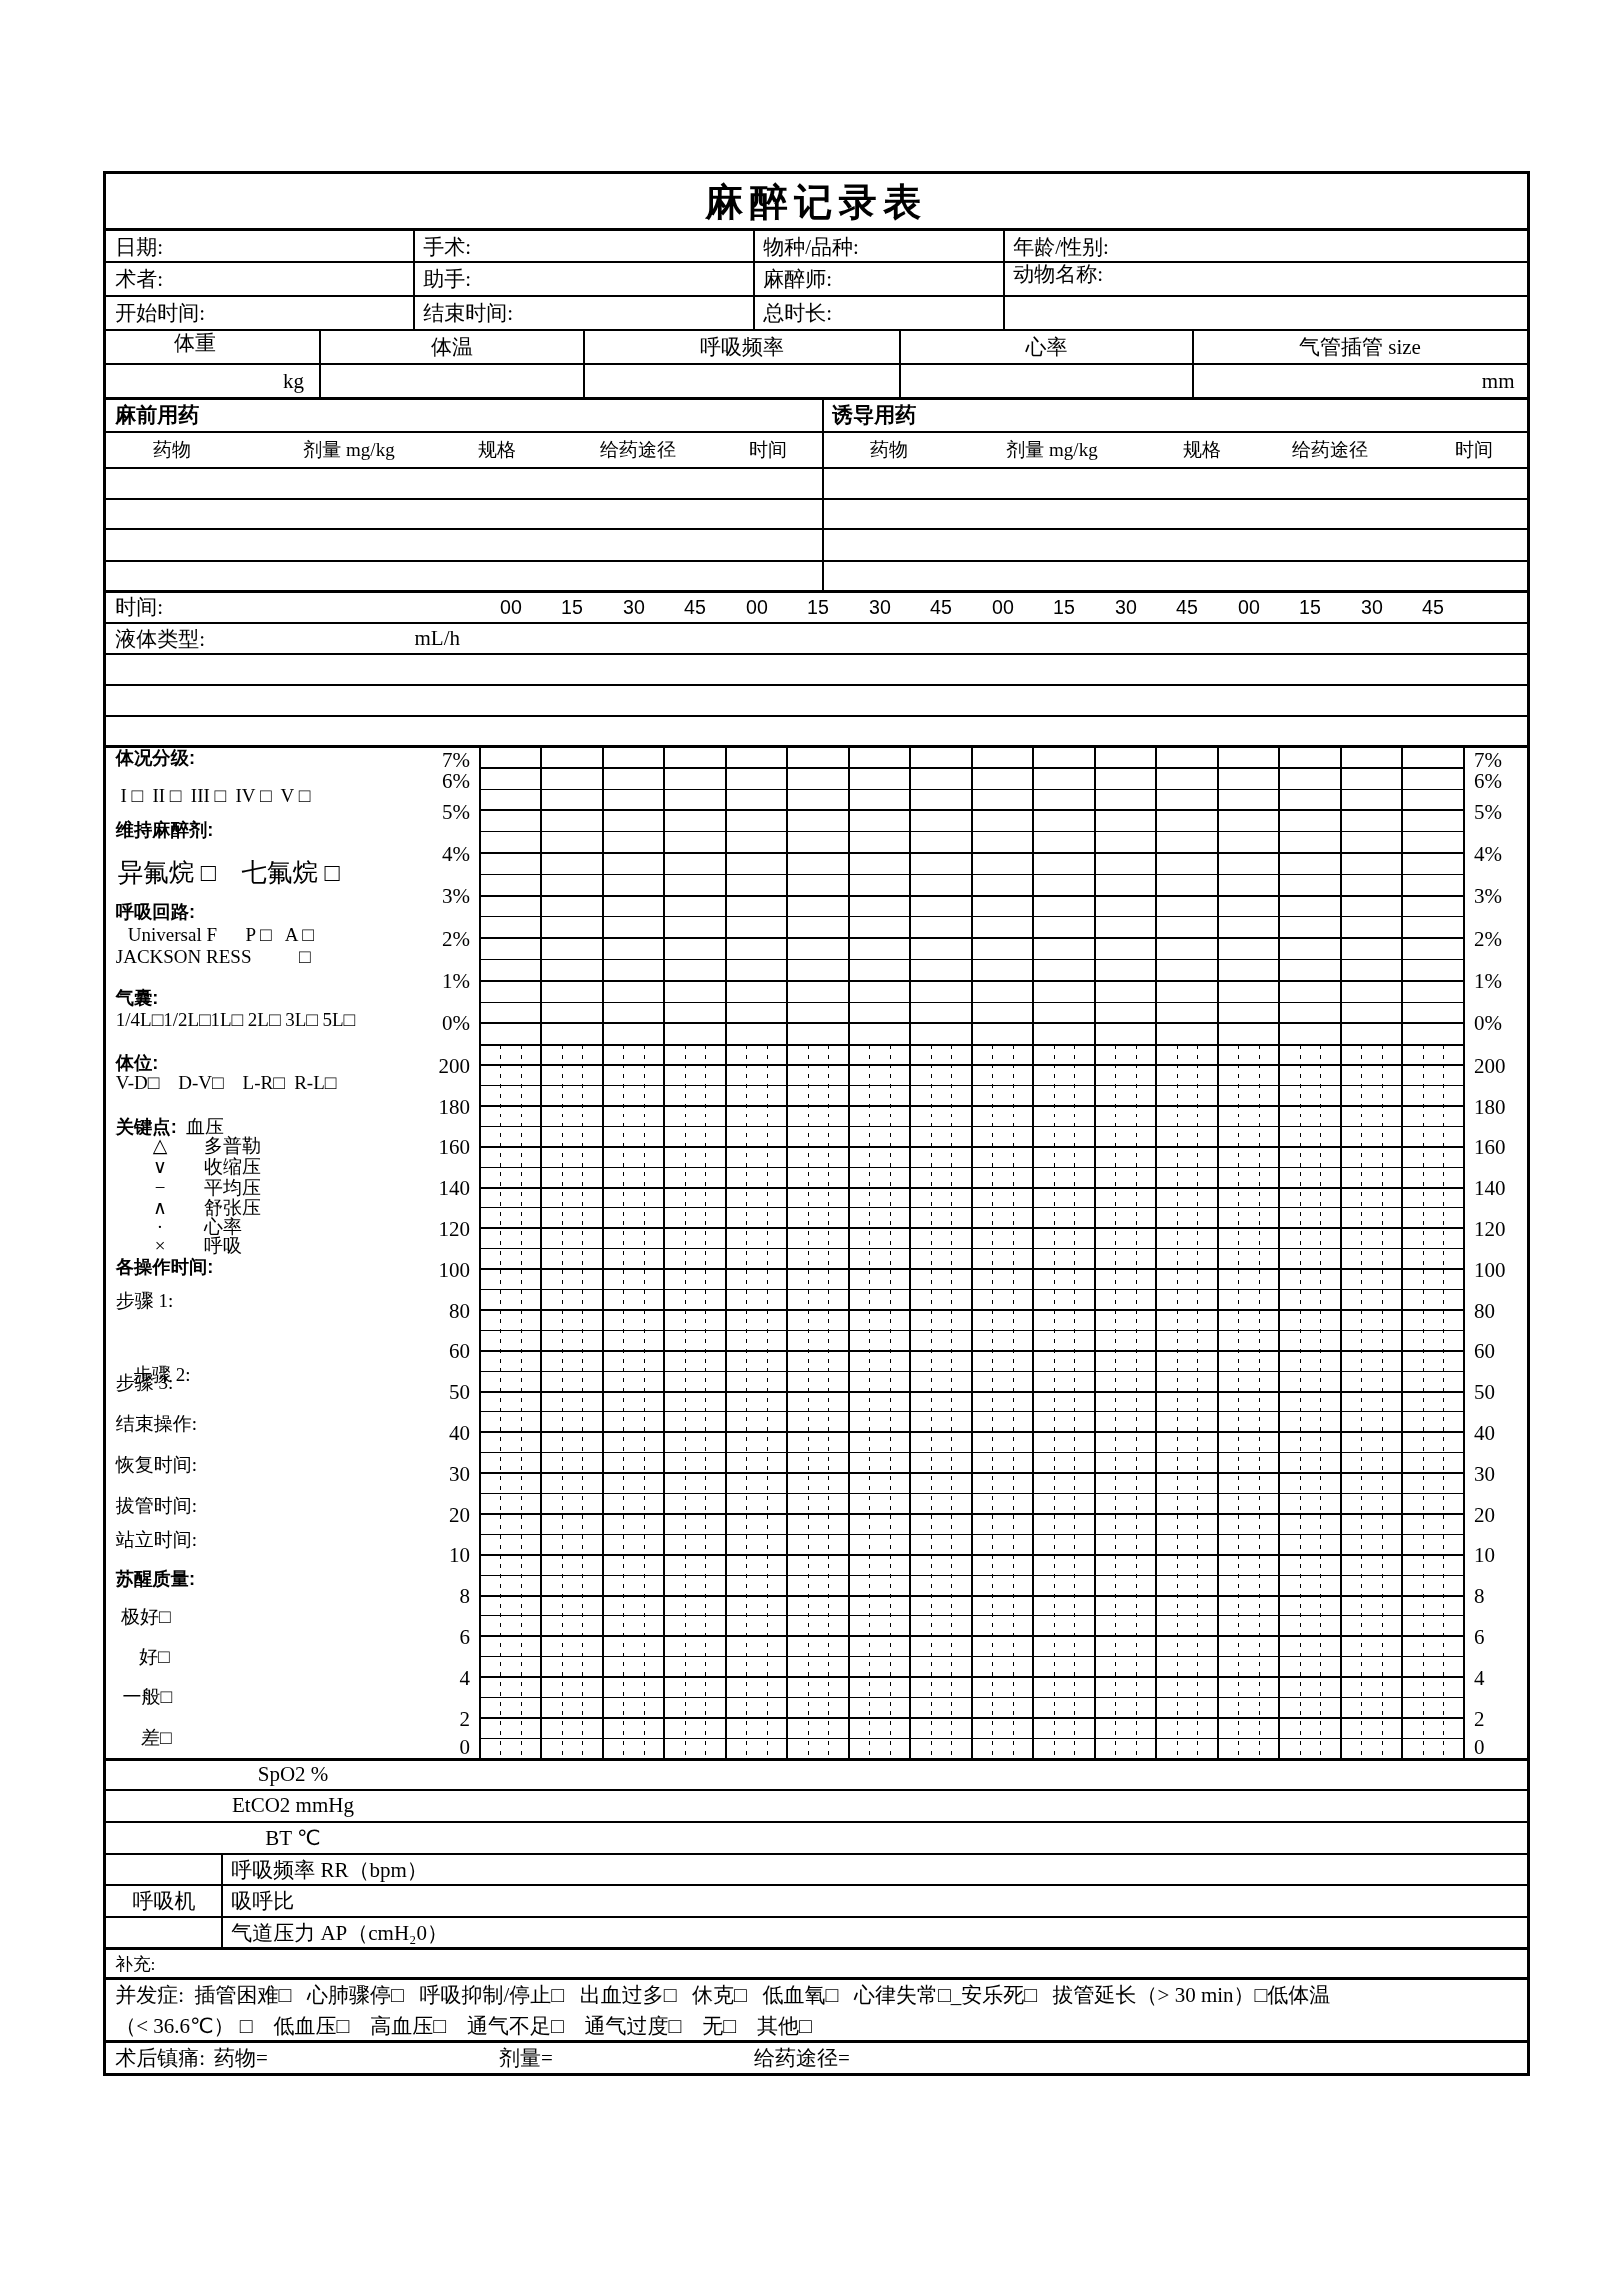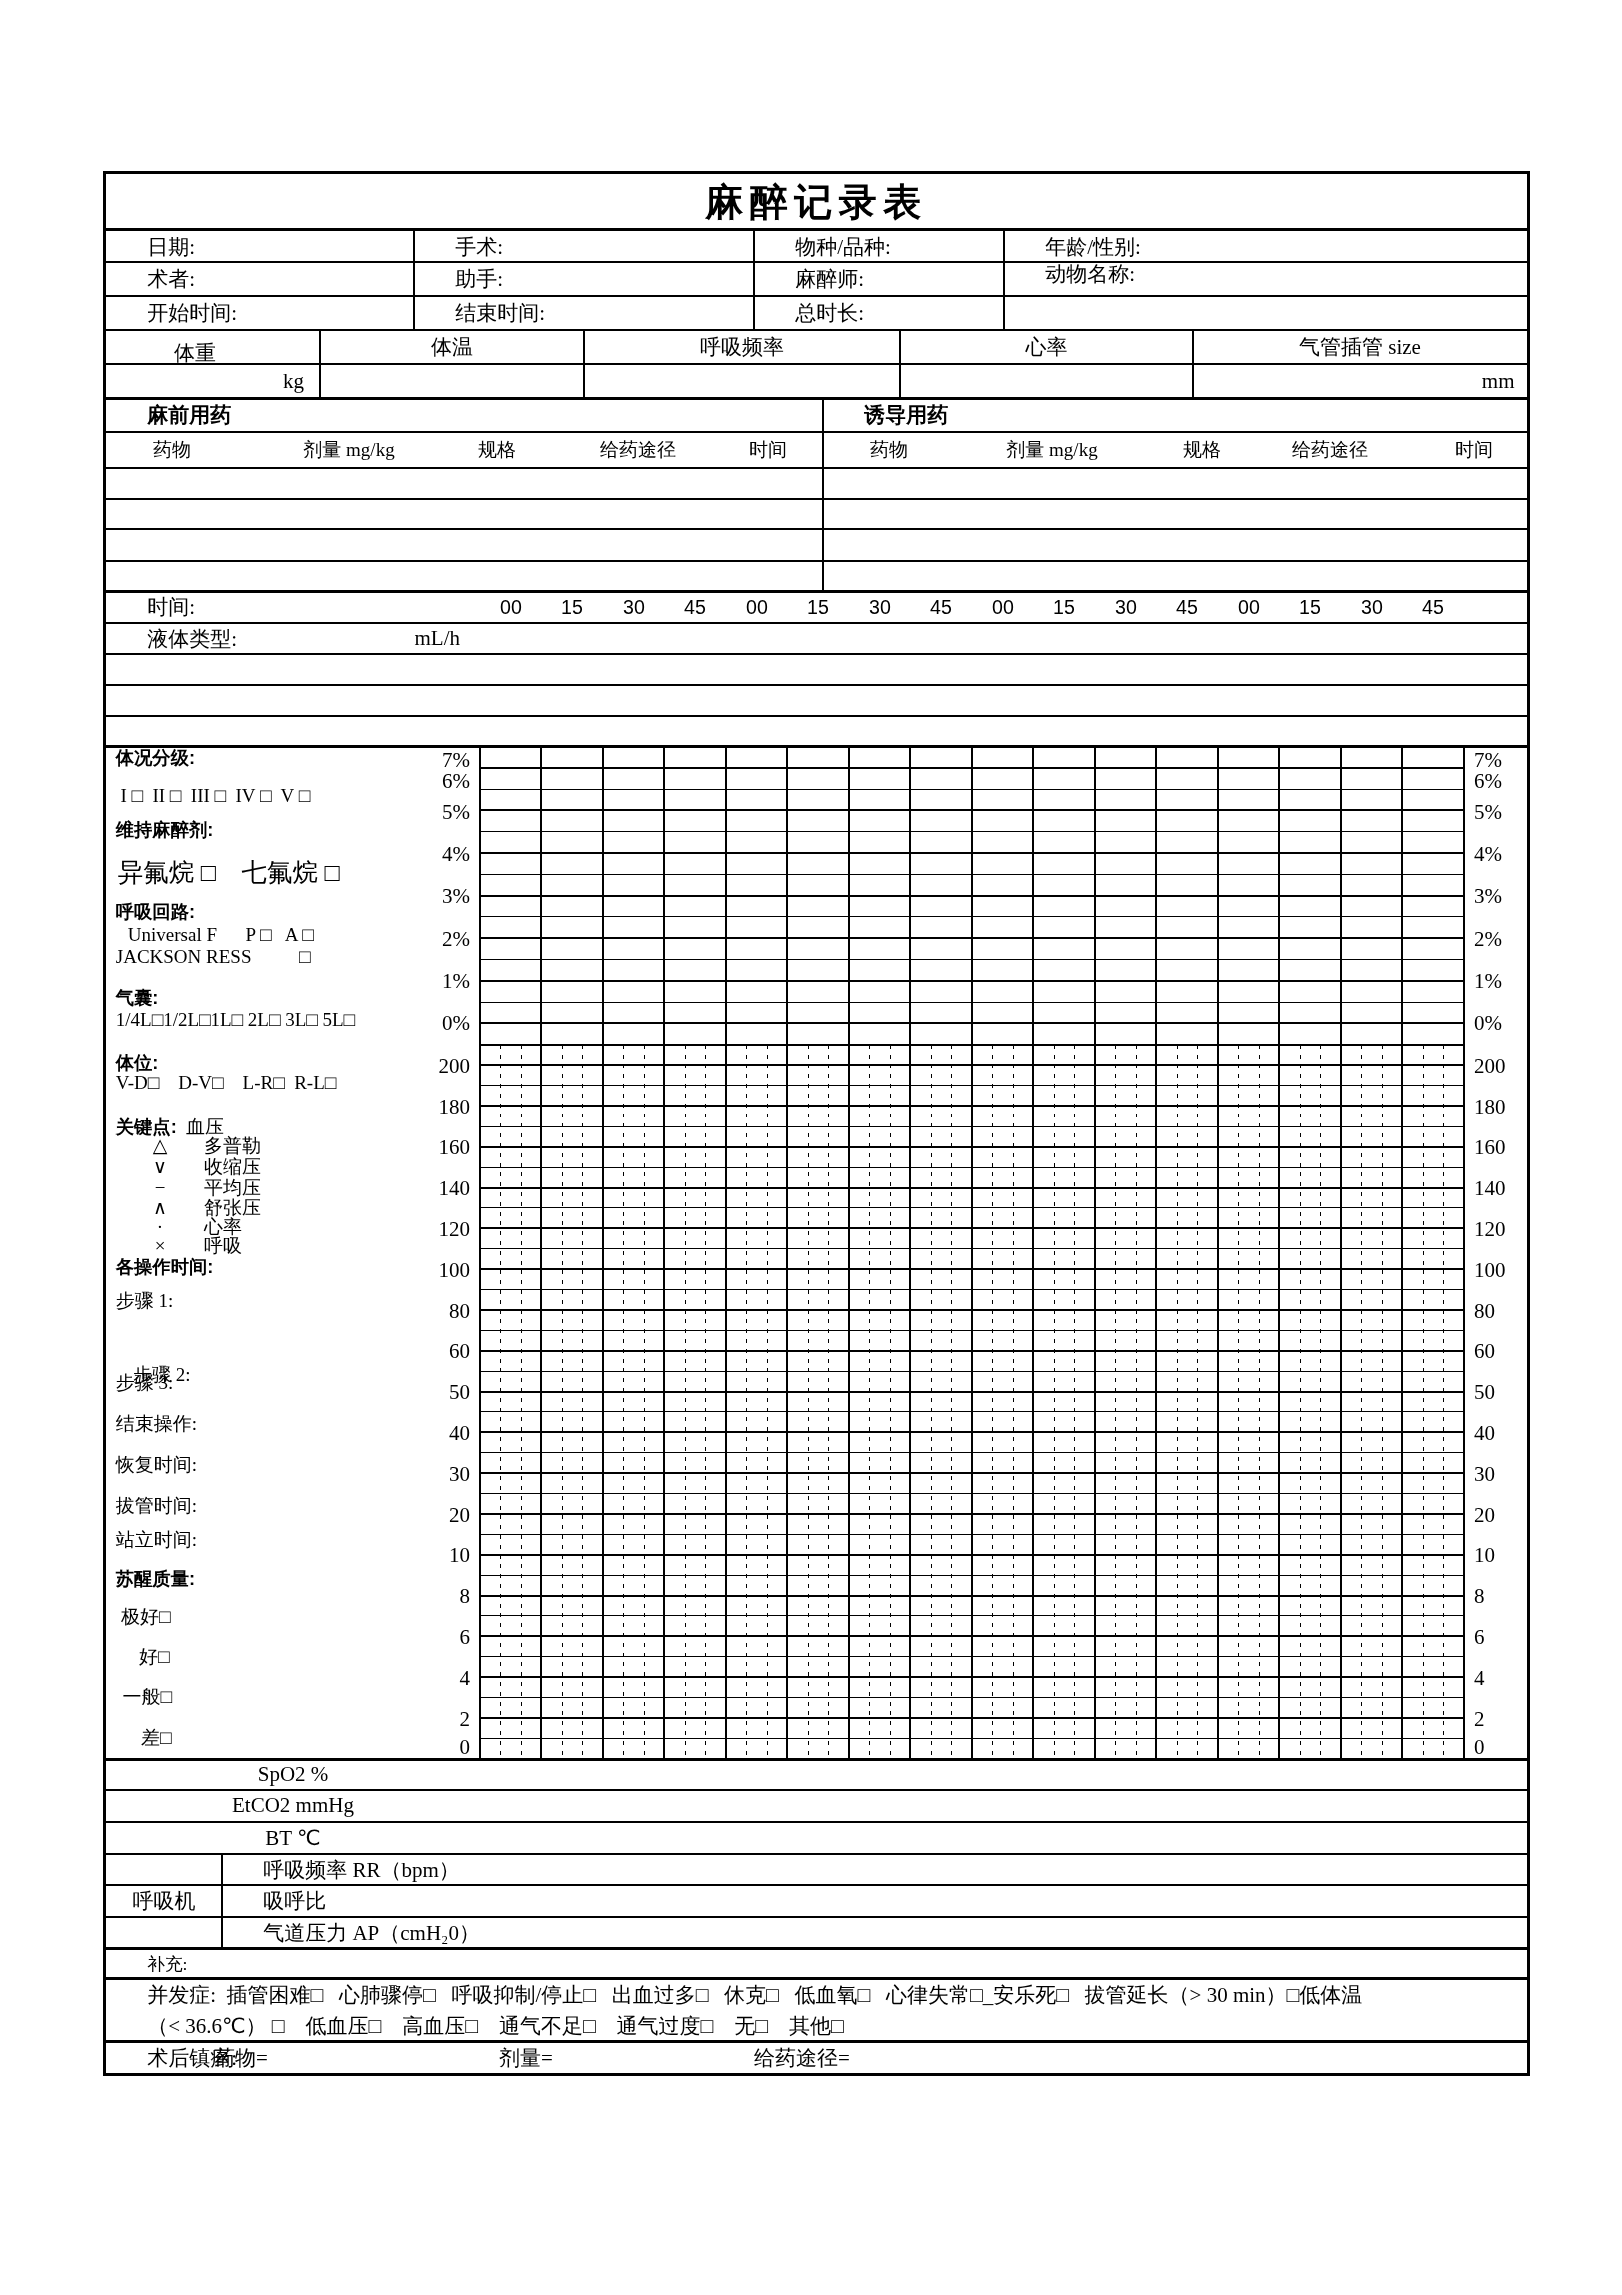--- a/index.html
+++ b/index.html
@@ -4,21 +4,21 @@
 <style>
   html,body{margin:0;padding:0;background:#ffffff;}
   .page{position:relative;width:1623px;height:2295px;background:#fff;overflow:hidden;
         font-family:"Liberation Serif","DejaVu Sans",serif;color:#000;}
   #form{position:absolute;left:103px;top:171px;width:1421px;height:1899px;
         border:3.3px solid #000;box-sizing:content-box;background:#fff;}
   .ser{font-family:"Liberation Serif","DejaVu Sans",serif;}
   .san{font-family:"Liberation Sans","DejaVu Sans",sans-serif;}
   .bold{font-weight:bold;}
   .cell{position:absolute;display:flex;align-items:center;font-size:21px;box-sizing:border-box;}
-  .padl{padding-left:9.2px;margin-left:32px;}
+  .padl{padding-left:9.2px;}
   .ctr{justify-content:center;}
   .rt{justify-content:flex-end;padding-left:37px;}
   .hline{position:absolute;background:#000;left:0;}
   .vline{position:absolute;background:#000;top:0;}
   .dash{position:absolute;width:1.3px;
         background-image:repeating-linear-gradient(180deg,#000 0 3.9px,transparent 3.9px 9.8px);}
   .colgrid{position:absolute;left:374px;width:986px;
         background-image:repeating-linear-gradient(90deg,#000 0 2px,transparent 2px 62px);}
   .title{position:absolute;left:0;top:0;width:1421px;height:56px;display:flex;align-items:center;
         justify-content:center;font-size:38px;font-weight:bold;letter-spacing:6.5px;}
@@ -42,21 +42,21 @@
       <div class="cell ser padl" style="left: 648px; top: 56px; width: 250px; height: 33px;">物种/品种:</div>
       <div class="cell ser padl" style="left: 898px; top: 56px; width: 523px; height: 33px;">年龄/性别:</div>
       <div class="cell ser padl" style="left: 0px; top: 88px; width: 308px; height: 33px;">术者:</div>
       <div class="cell ser padl" style="left: 308px; top: 88px; width: 341px; height: 33px;">助手:</div>
       <div class="cell ser padl" style="left: 648px; top: 88px; width: 250px; height: 33px;">麻醉师:</div>
       <div class="cell ser padl" style="left: 898px; top: 88px; width: 523px; height: 23px;">动物名称:</div>
       <div class="cell ser padl" style="left: 0px; top: 122px; width: 308px; height: 34px;">开始时间:</div>
       <div class="cell ser padl" style="left: 308px; top: 122px; width: 341px; height: 34px;">结束时间:</div>
       <div class="cell ser padl" style="left: 648px; top: 122px; width: 250px; height: 34px;">总时长:</div>
       <div class="cell ser padl" style="left: 898px; top: 122px; width: 523px; height: 34px;"></div>
-      <div class="cell ser ctr" style="left: 0px; top: 162px; width: 178px; height: 34px;">体重</div>
+      <div class="cell ser ctr" style="left: 0px; top: 152px; width: 178px; height: 34px;">体重</div>
       <div class="cell ser ctr" style="left: 214px; top: 156px; width: 264px; height: 34px;">体温</div>
       <div class="cell ser ctr" style="left: 478px; top: 156px; width: 316px; height: 34px;">呼吸频率</div>
       <div class="cell ser ctr" style="left: 794px; top: 156px; width: 293px; height: 34px;">心率</div>
       <div class="cell ser ctr" style="left: 1087px; top: 156px; width: 334px; height: 34px;">气管插管 size</div>
       <div class="cell ser rt" style="left: 0px; top: 190px; width: 198px; height: 35px;">kg</div>
       <div class="cell ser rt" style="left: 1087px; top: 190px; width: 328px; height: 35px; padding-right: 6.5px;">mm</div>
       <div class="cell san bold padl" style="left: 0px; top: 224px; width: 717px; height: 34px;">麻前用药</div>
       <div class="cell san bold padl" style="left: 717px; top: 224px; width: 705px; height: 34px;">诱导用药</div>
       <div class="cell ser ctr" style="left: -19px; top: 258px; width: 170px; height: 36px; font-size: 19px;">药物</div>
       <div class="cell ser ctr" style="left: 698px; top: 258px; width: 170px; height: 36px; font-size: 19px;">药物</div>

